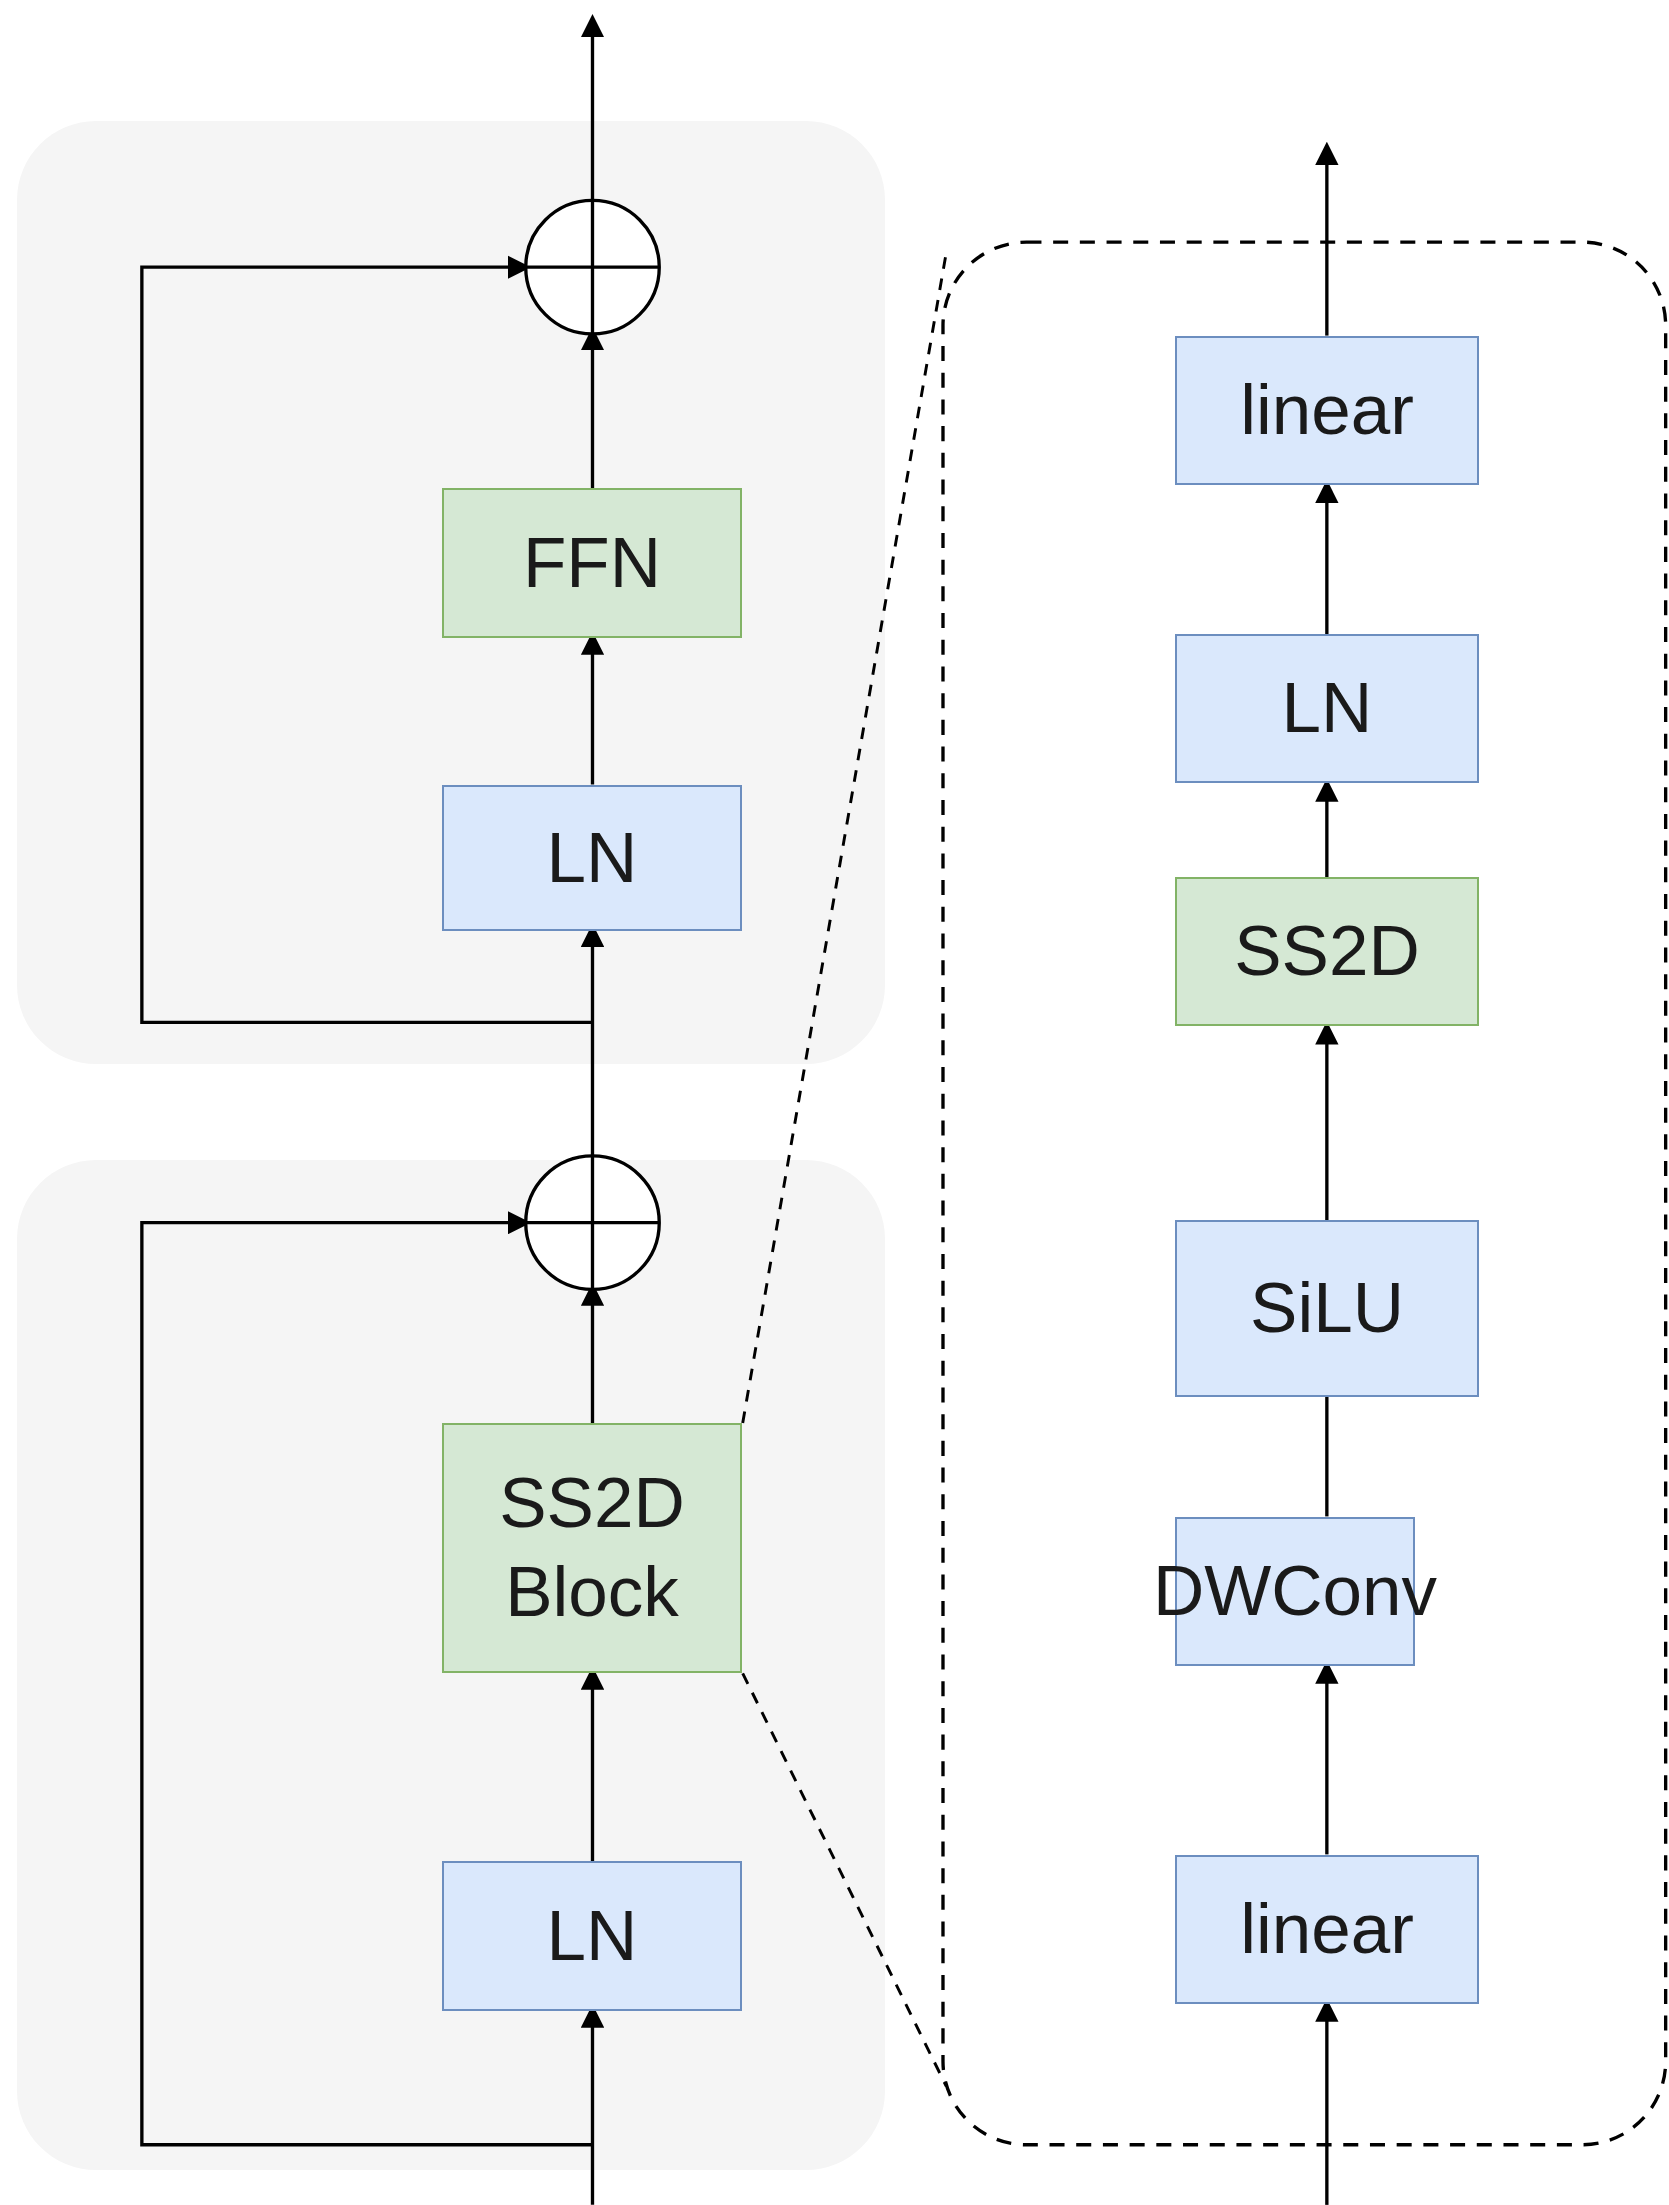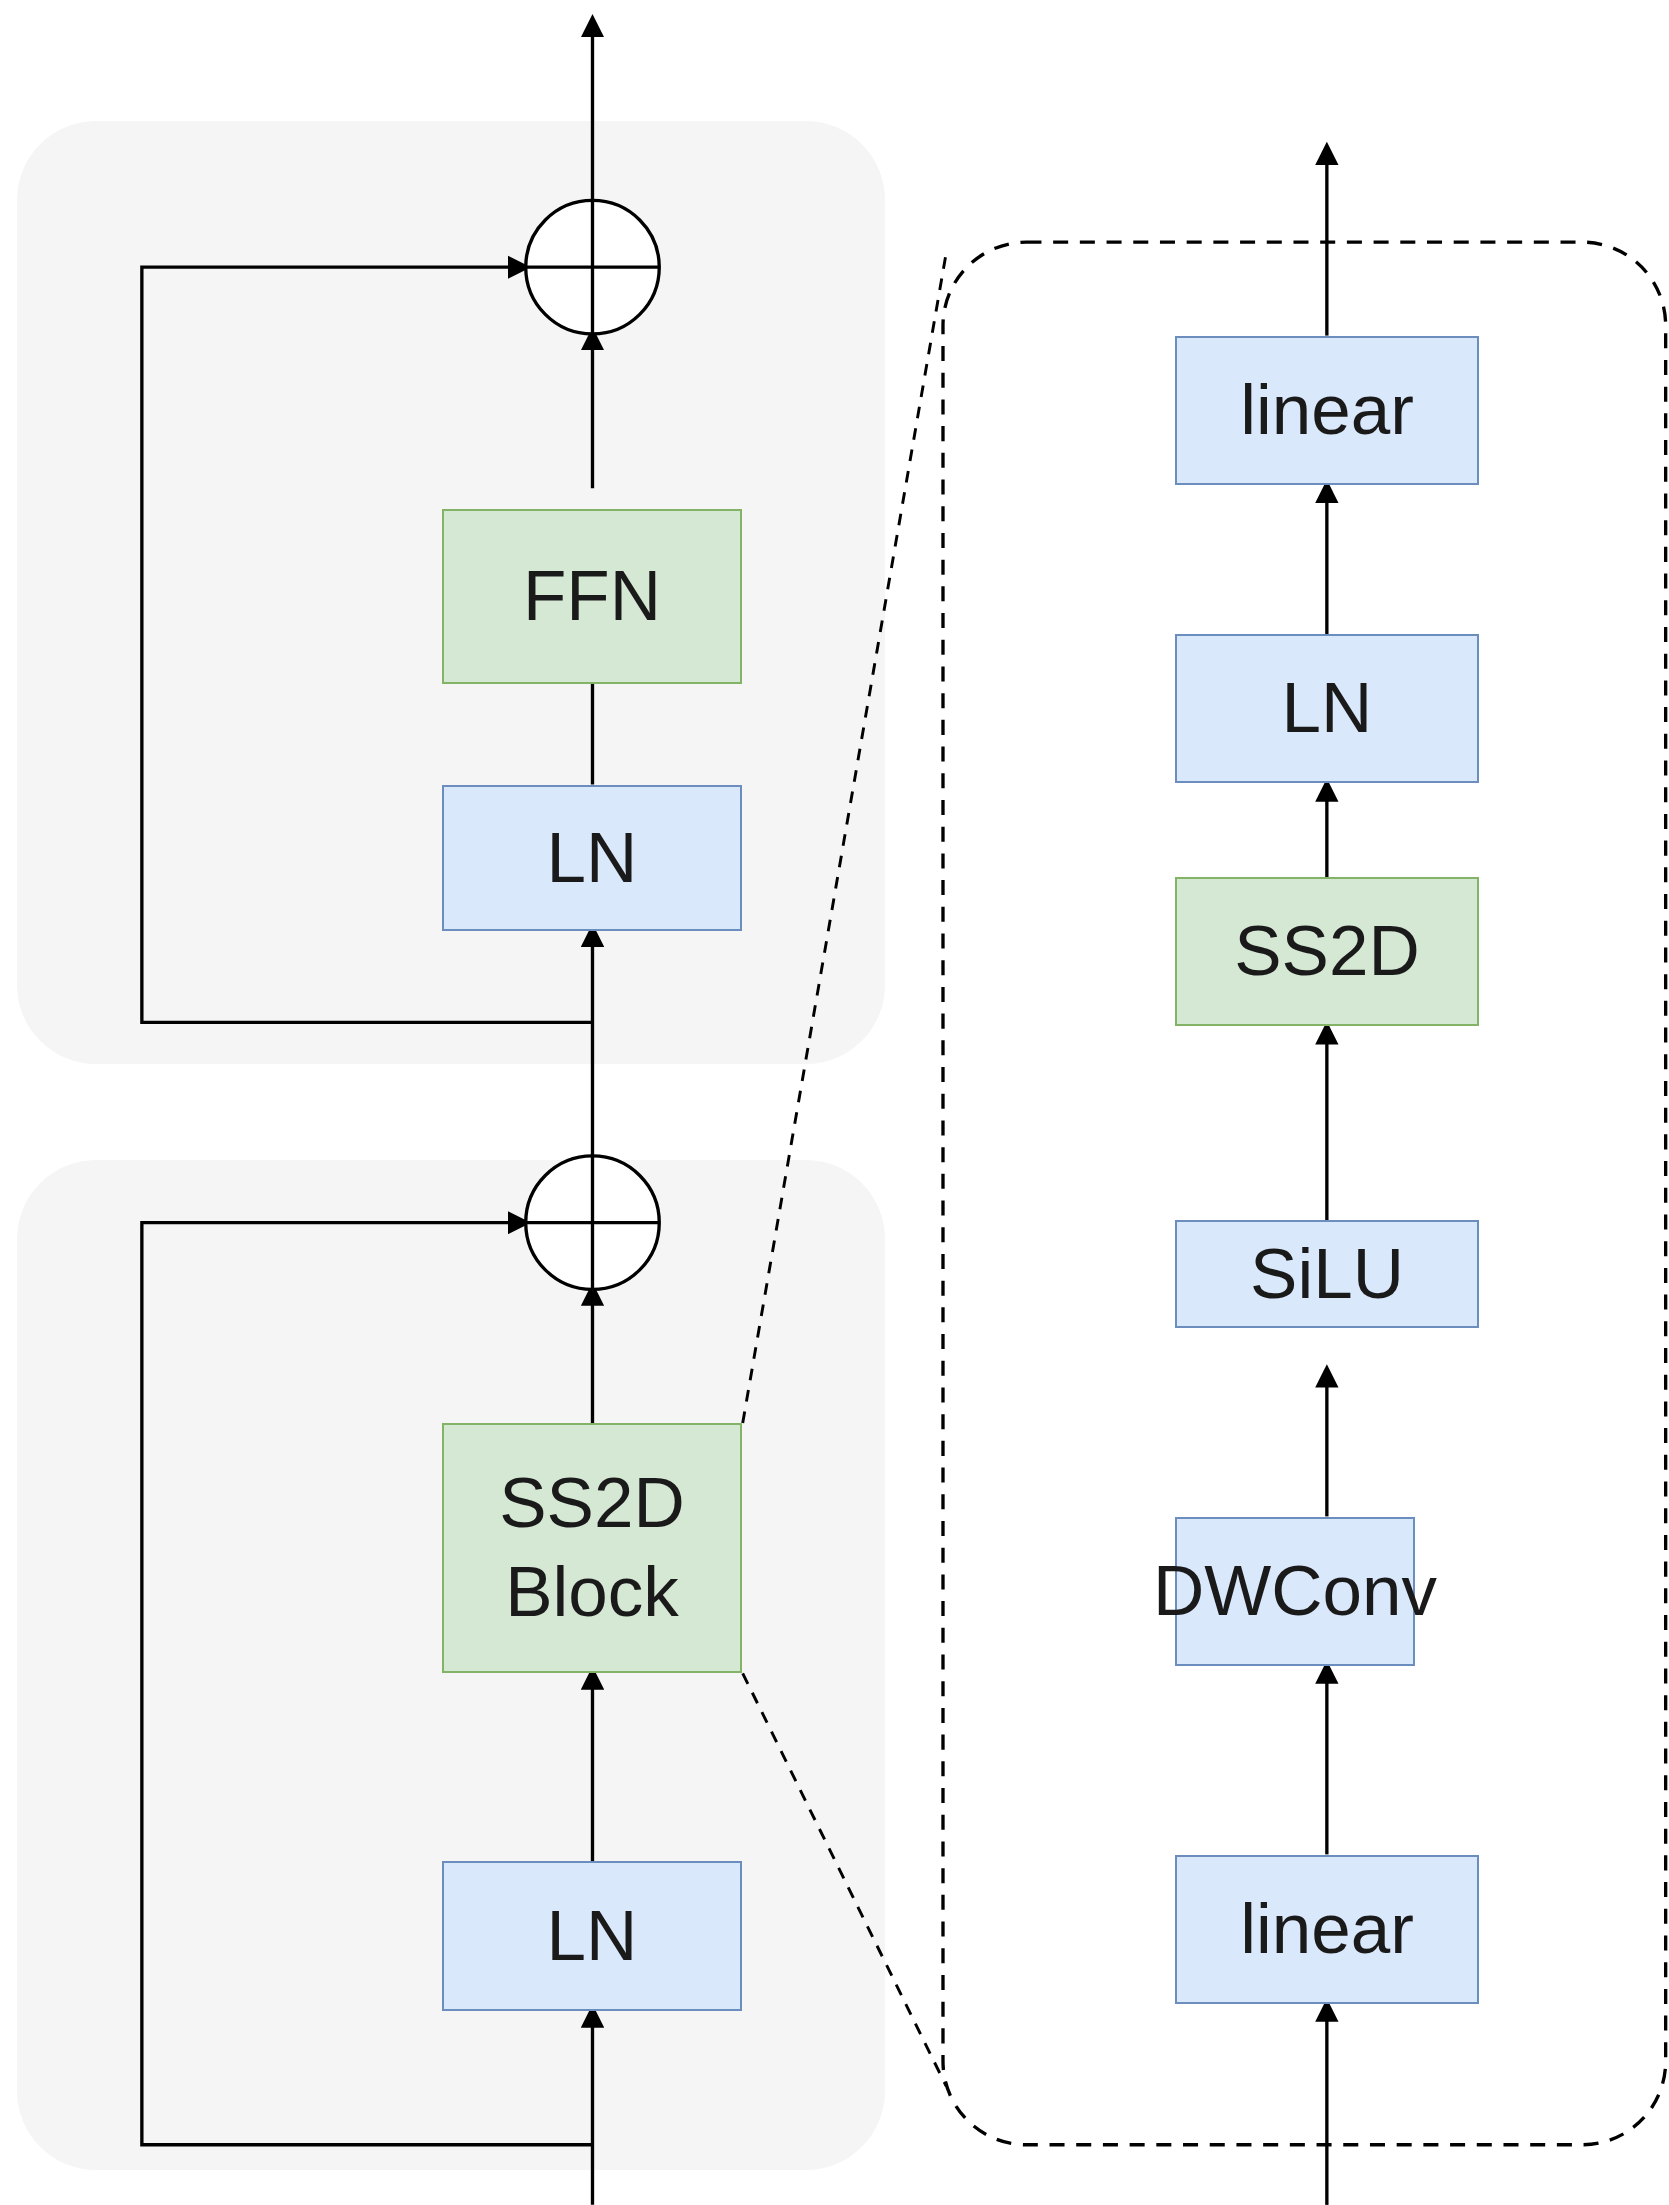--- a/index.html
+++ b/index.html
@@ -23,28 +23,28 @@
     display:flex;align-items:center;justify-content:center;
     text-align:center;
     font-size:71px;
     color:#1a1a1a;
     white-space:pre-line;
     line-height:1.25;
     box-sizing:border-box;
   }
   .box.blue{background:var(--blue-fill,#dae8fc);border:2.5px solid var(--blue-stroke,#6c8ebf);}
   .box.green{background:var(--green-fill,#d5e8d4);border:2.5px solid var(--green-stroke,#82b366);}
-  #box-ffn{left:442px;top:488px;width:300px;height:175px;margin-top:21px;}
+  #box-ffn{left:442px;top:488px;width:300px;height:150px;}
   #box-ln-upper{left:442px;top:785px;width:300px;height:146px;}
   #box-ss2d-block{left:442px;top:1423px;width:300px;height:250px;}
   #box-ln-lower{left:442px;top:1861px;width:300px;height:150px;}
   #box-linear-top{left:1175px;top:336px;width:304px;height:149px;}
   #box-ln-right{left:1175px;top:634px;width:304px;height:149px;}
   #box-ss2d-right{left:1175px;top:877px;width:304px;height:149px;}
-  #box-silu{left:1175px;top:1220px;width:304px;height:108px;}
+  #box-silu{left:1175px;top:1220px;width:304px;height:177px;}
   #box-dwconv{left:1175px;top:1517px;width:240px;height:149px;}
   #box-linear-bottom{left:1175px;top:1855px;width:304px;height:149px;}
 </style>
 </head>
 <body>
 
 <div class="canvas">
 
   <div class="panel" id="panel-top"></div>
   <div class="panel" id="panel-bottom"></div>

